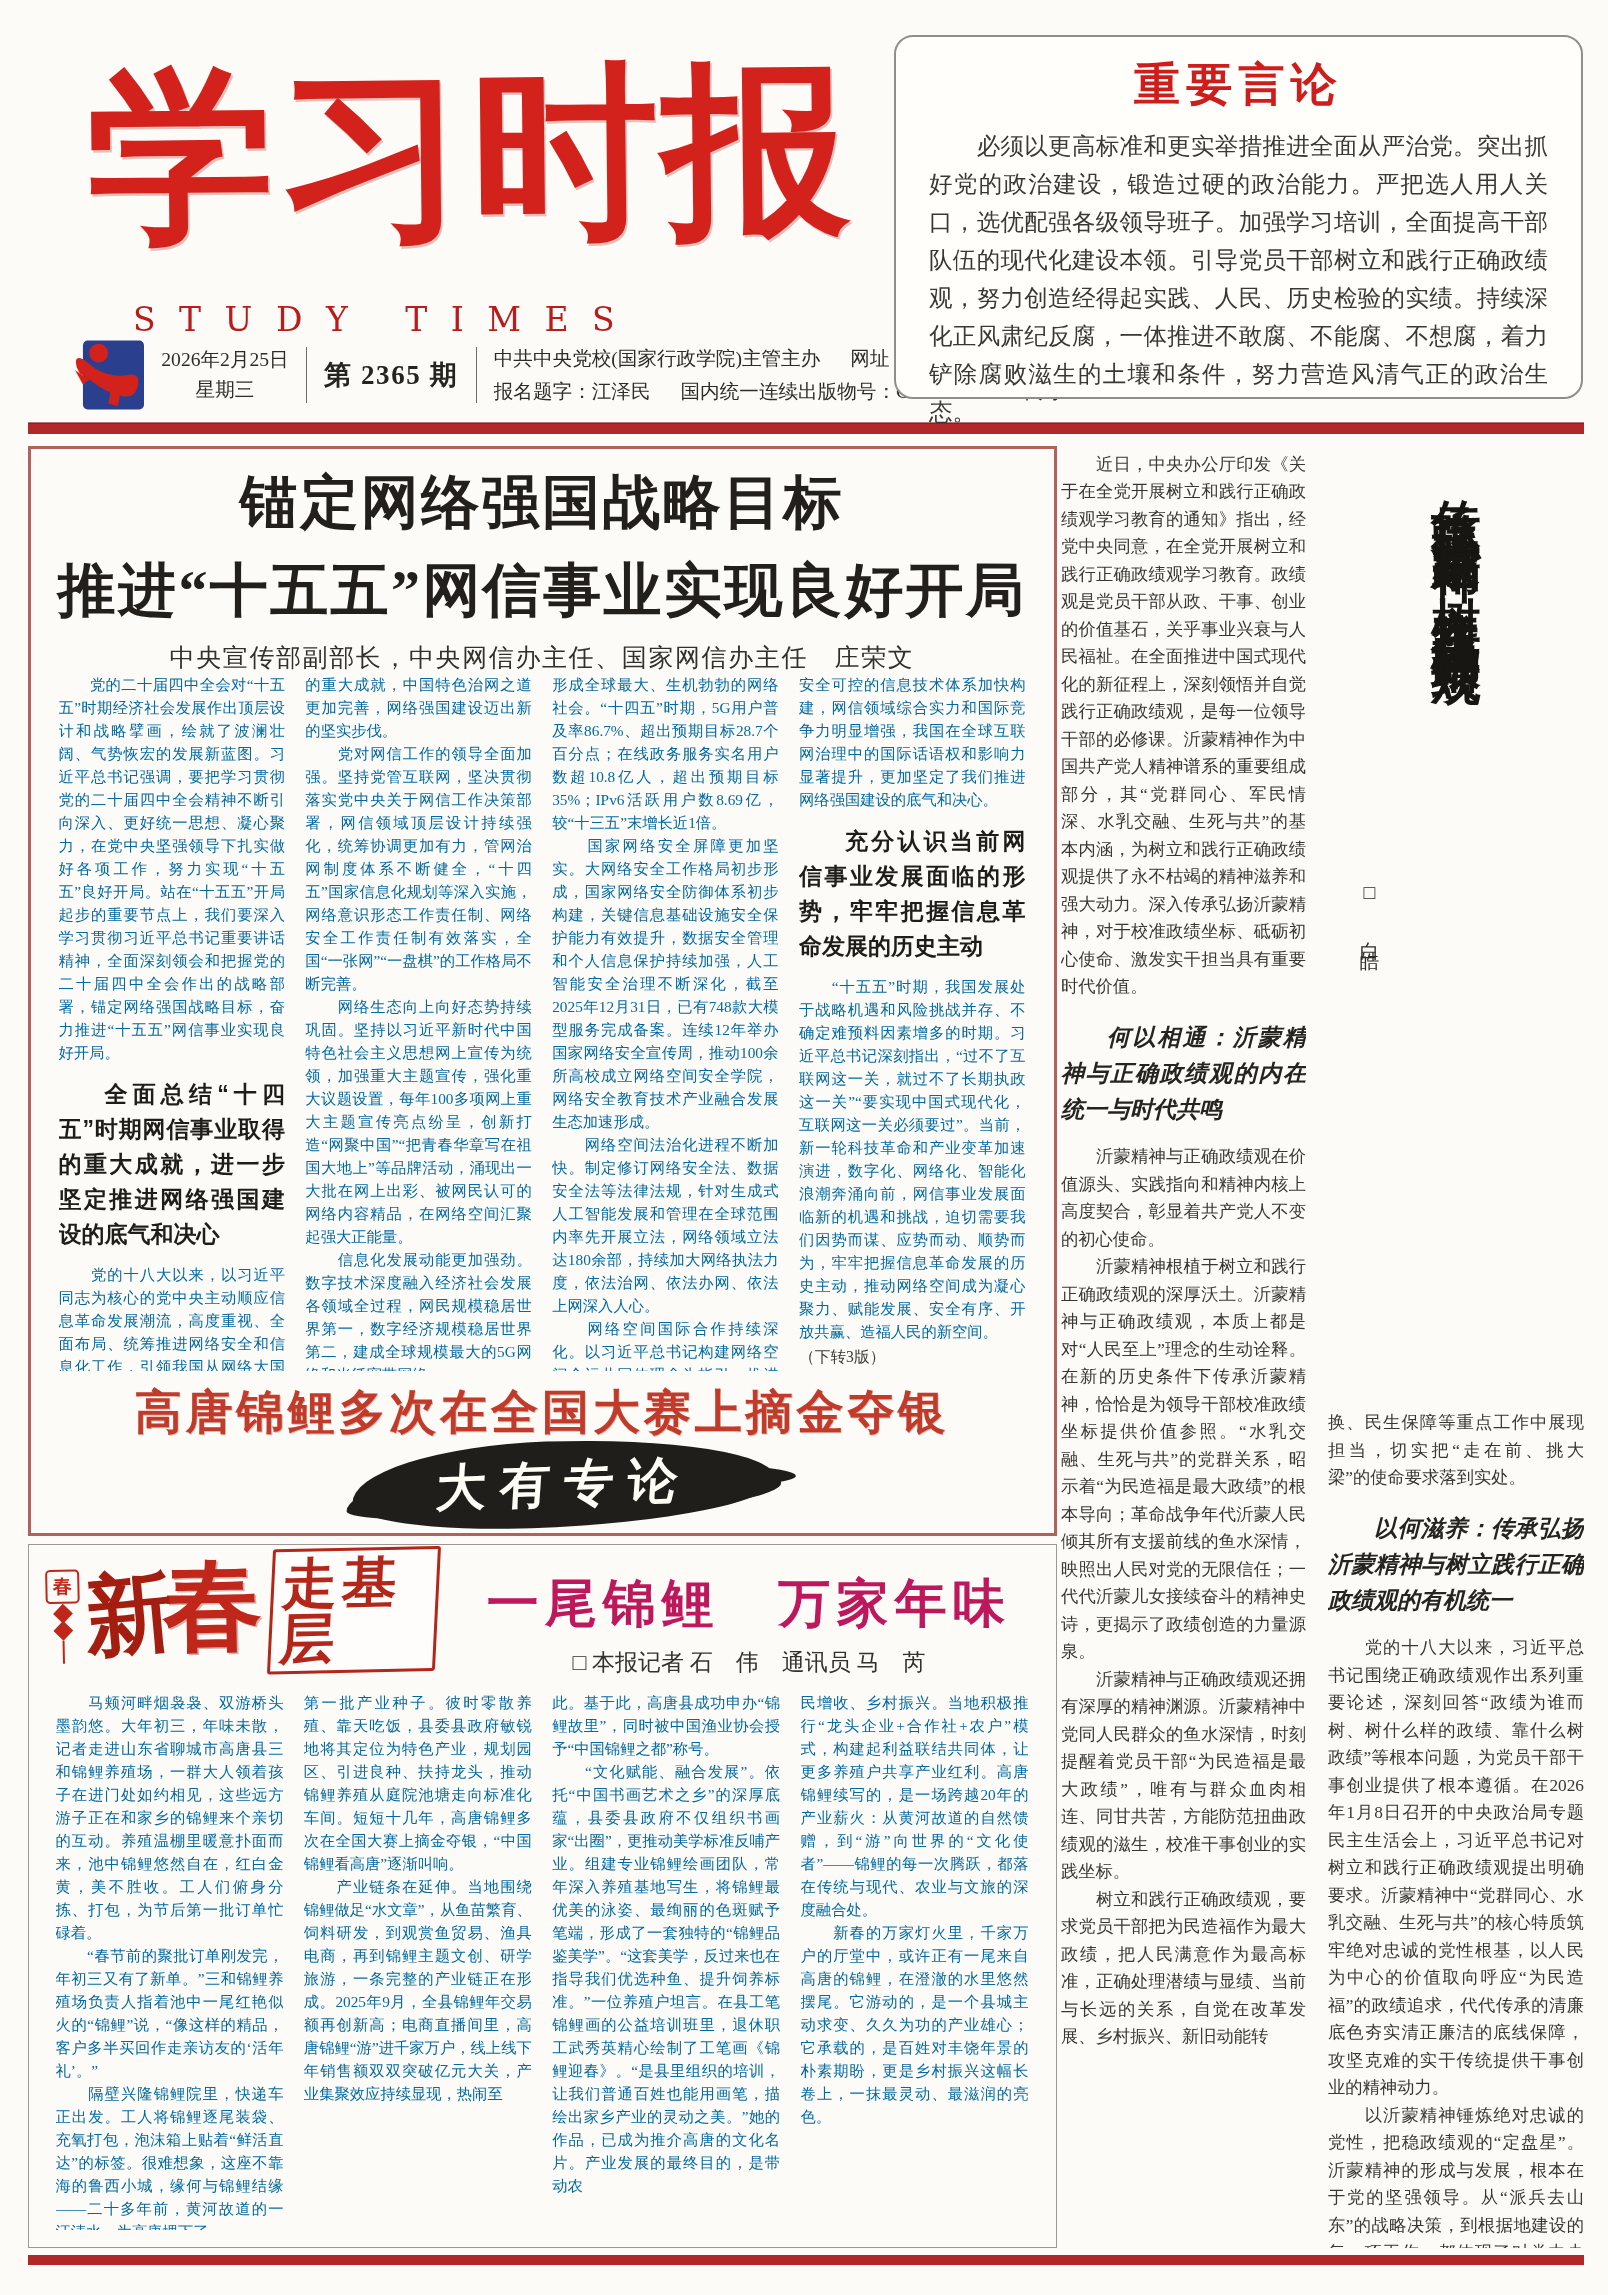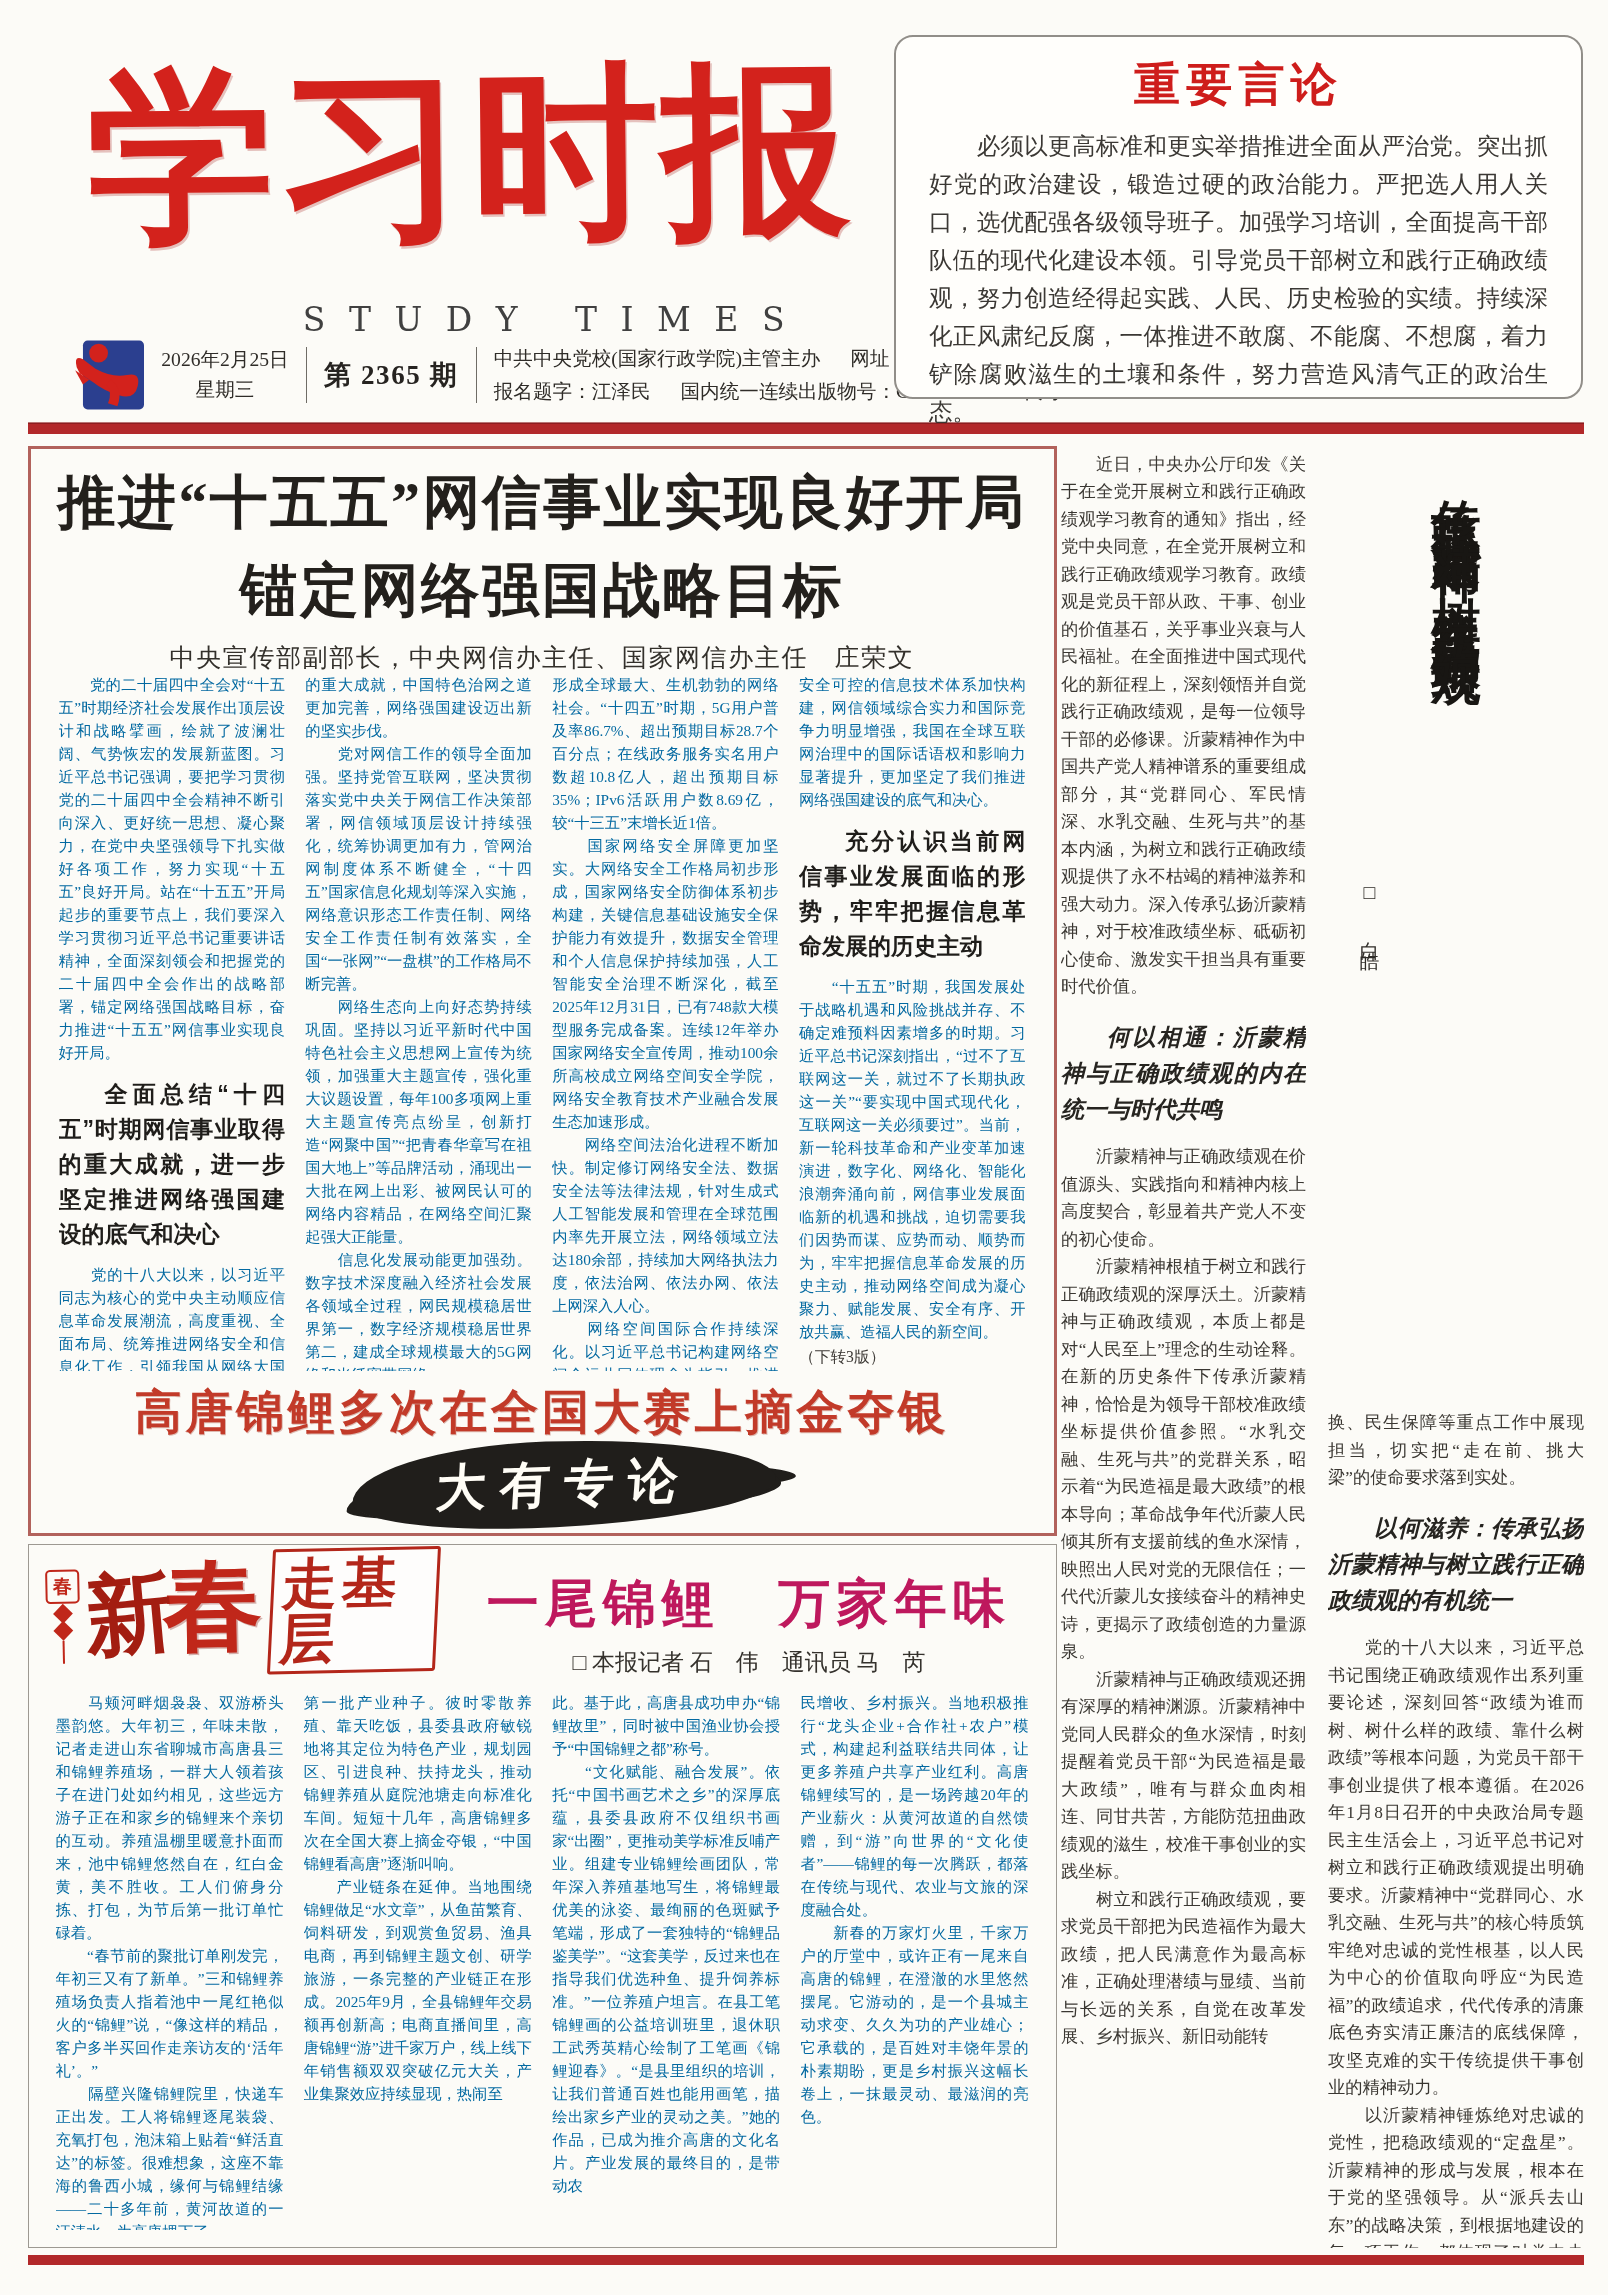--- a/index.html
+++ b/index.html
@@ -9,23 +9,23 @@
     font-family:"Liberation Serif","DejaVu Serif",serif;
   }
   
   .masthead-title{
     position:absolute;left:71px;top:14px;width:800px;height:282px;
     font-size:187px;line-height:282px;text-align:center;font-weight:900;
     color:#d3221c;letter-spacing:4.7px;transform:rotate(-0.6deg);
     text-shadow:1.6px 2.4px 0 rgba(160,20,15,.25);
   }
   .masthead-sub{
-    position:absolute;left:133px;top:300px;width:675px;text-align:right;
+    position:absolute;left:133px;top:300px;width:675px;text-align:left;
     font-family:"DejaVu Serif","Liberation Serif",serif;
-    font-size:33px;letter-spacing:23.5px;color:#404040;font-weight:500;
+    font-size:33px;letter-spacing:23.5px;color:#b91c1c;font-weight:500;
   }
   
   .infobar{
     position:absolute;left:72px;top:336px;width:816px;height:78px;
     display:flex;align-items:center;gap:17.3px;
   }
   .paper-logo{width:72px;height:72px;flex:0 0 auto;}
   .info-date{ text-align:center;font-size:19.6px;line-height:30px;color:#2f2c28;flex:0 0 auto;}
   .vdiv{width:0.8px;height:56px;background:#6f6c66;flex:0 0 auto;}
   .info-issue{font-size:27px;font-weight:600;color:#262320;flex:0 0 auto;letter-spacing:1.6px;}
@@ -148,22 +148,22 @@
 </div>
 
 <div class="rule-red-top"></div>
 
 <div class="quote-box">
   <div class="quote-title">重要言论</div>
   <div class="quote-text">　　必须以更高标准和更实举措推进全面从严治党。突出抓好党的政治建设，锻造过硬的政治能力。严把选人用人关口，选优配强各级领导班子。加强学习培训，全面提高干部队伍的现代化建设本领。引导党员干部树立和践行正确政绩观，努力创造经得起实践、人民、历史检验的实绩。持续深化正风肃纪反腐，一体推进不敢腐、不能腐、不想腐，着力铲除腐败滋生的土壤和条件，努力营造风清气正的政治生态。</div>
 </div>
 
 <div class="main-box">
+  <div class="main-h1">锚定网络强国战略目标</div>
   <div class="main-h1">推进“十五五”网信事业实现良好开局</div>
-  <div class="main-h1">锚定网络强国战略目标</div>
   <div class="main-byline">中央宣传部副部长，中央网信办主任、国家网信办主任　庄荣文</div>
 
   <div class="main-cols">
     <div class="mcol">
       <div class="body-text">　　党的二十届四中全会对“十五五”时期经济社会发展作出顶层设计和战略擘画，绘就了波澜壮阔、气势恢宏的发展新蓝图。习近平总书记强调，要把学习贯彻党的二十届四中全会精神不断引向深入、更好统一思想、凝心聚力，在党中央坚强领导下扎实做好各项工作，努力实现“十五五”良好开局。站在“十五五”开局起步的重要节点上，我们要深入学习贯彻习近平总书记重要讲话精神，全面深刻领会和把握党的二十届四中全会作出的战略部署，锚定网络强国战略目标，奋力推进“十五五”网信事业实现良好开局。</div>
       <div class="m-subhead">全面总结“十四五”时期网信事业取得的重大成就，进一步坚定推进网络强国建设的底气和决心</div>
       <div class="body-text">　　党的十八大以来，以习近平同志为核心的党中央主动顺应信息革命发展潮流，高度重视、全面布局、统筹推进网络安全和信息化工作，引领我国从网络大国向着网络强国阔步迈进。回首“十四五”极不平凡的历程，习近平总书记举旗定向、领航掌舵，亲自谋划、亲自部署、亲自推动网信领域一系列具有开创性意义的工作，引领网信事业取得</div>
     </div>
     <div class="mcol">
       <div class="body-text">的重大成就，中国特色治网之道更加完善，网络强国建设迈出新的坚实步伐。

